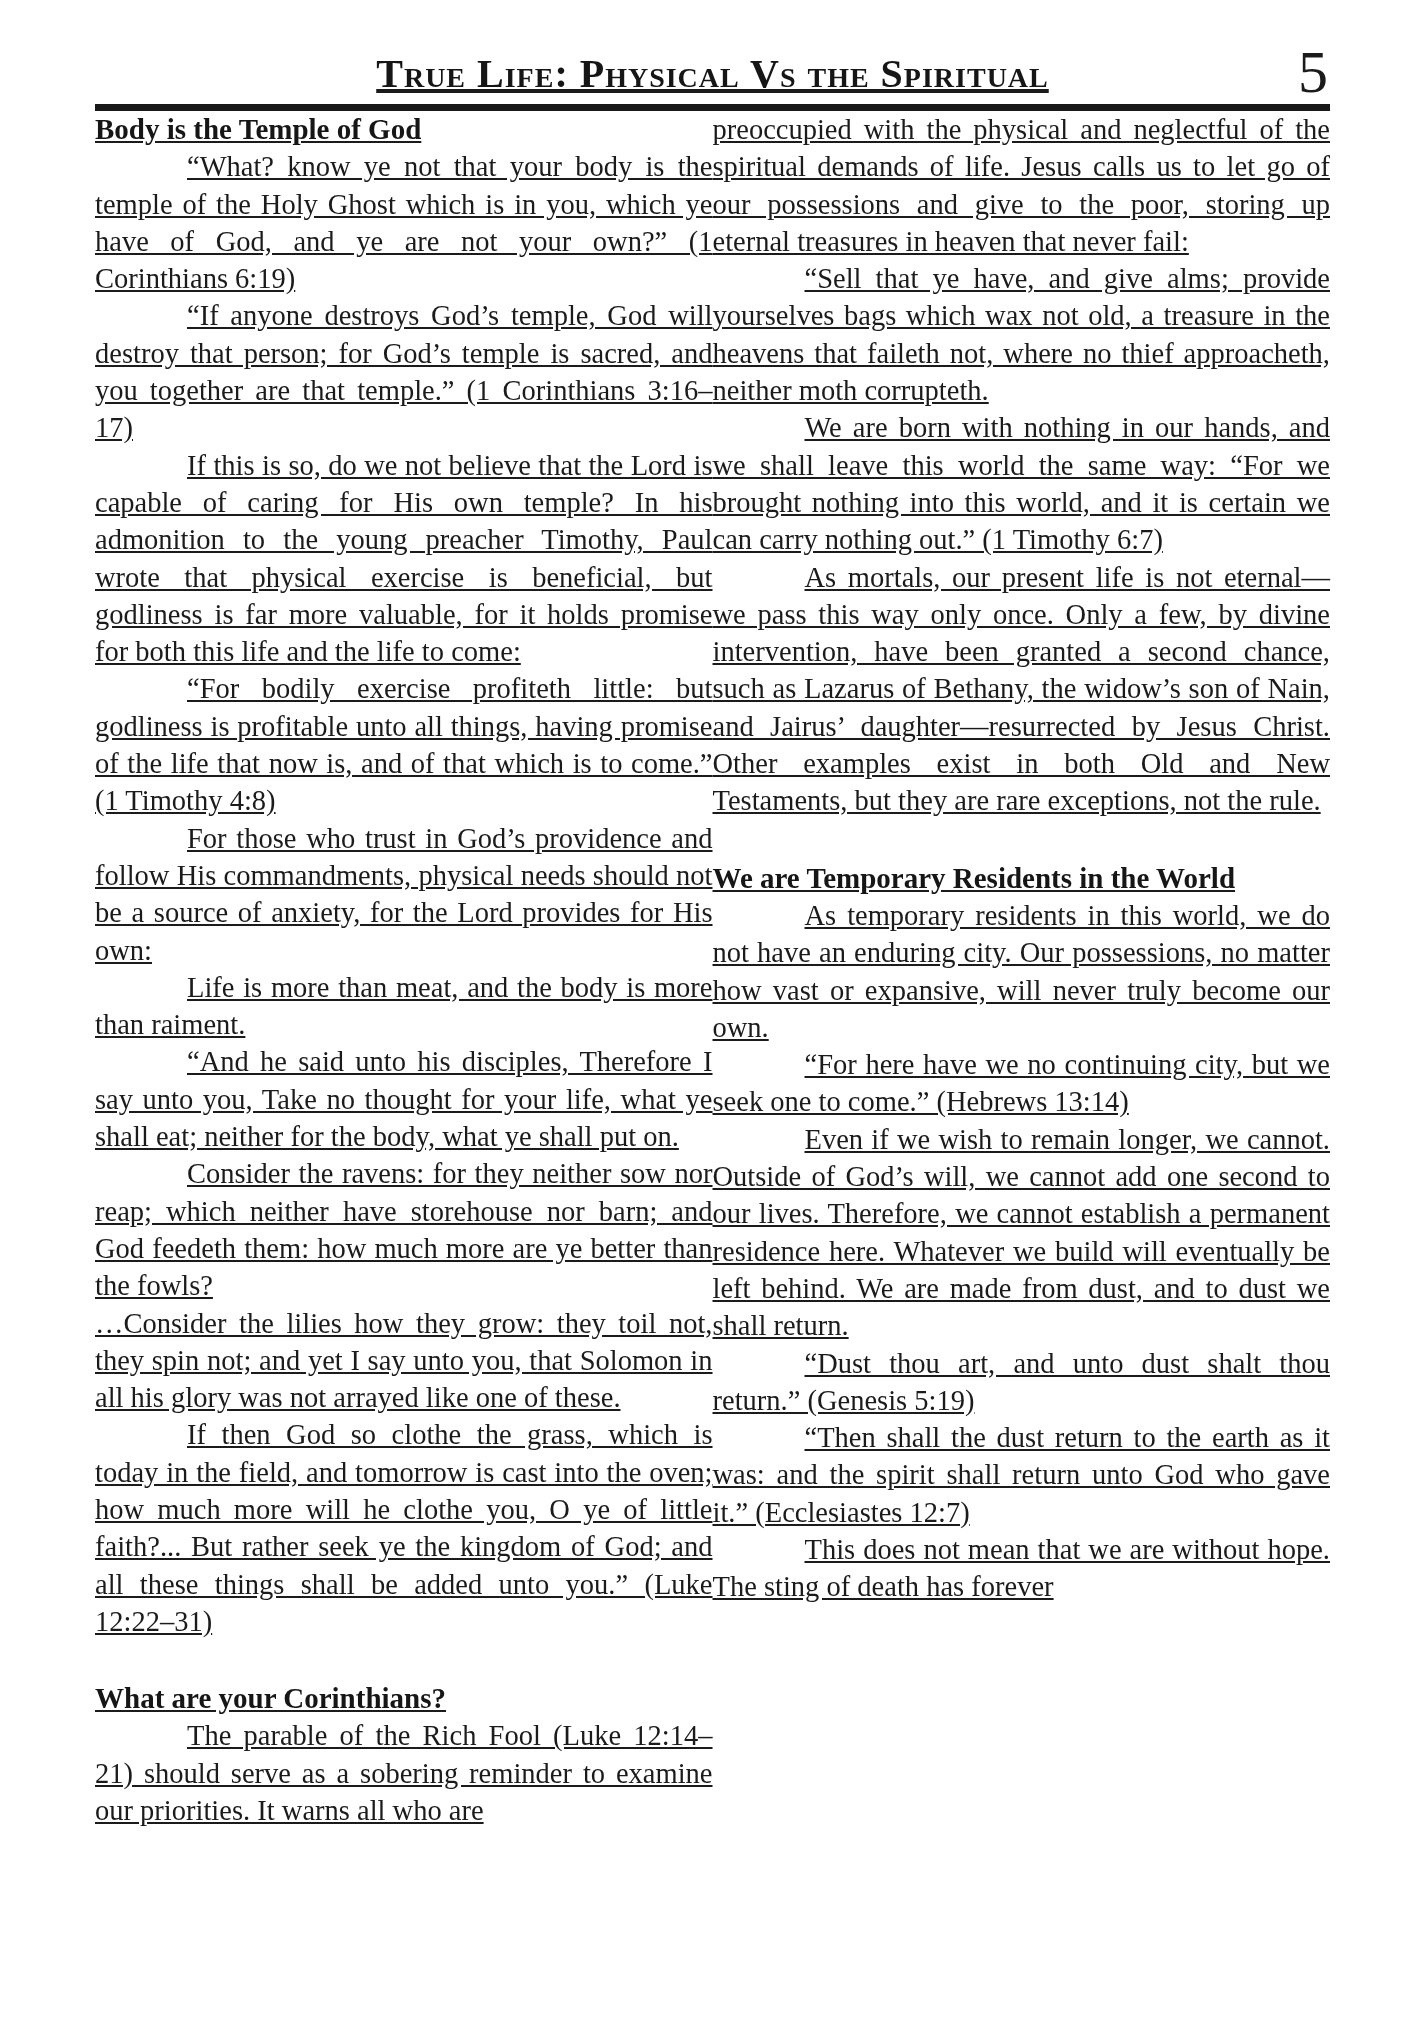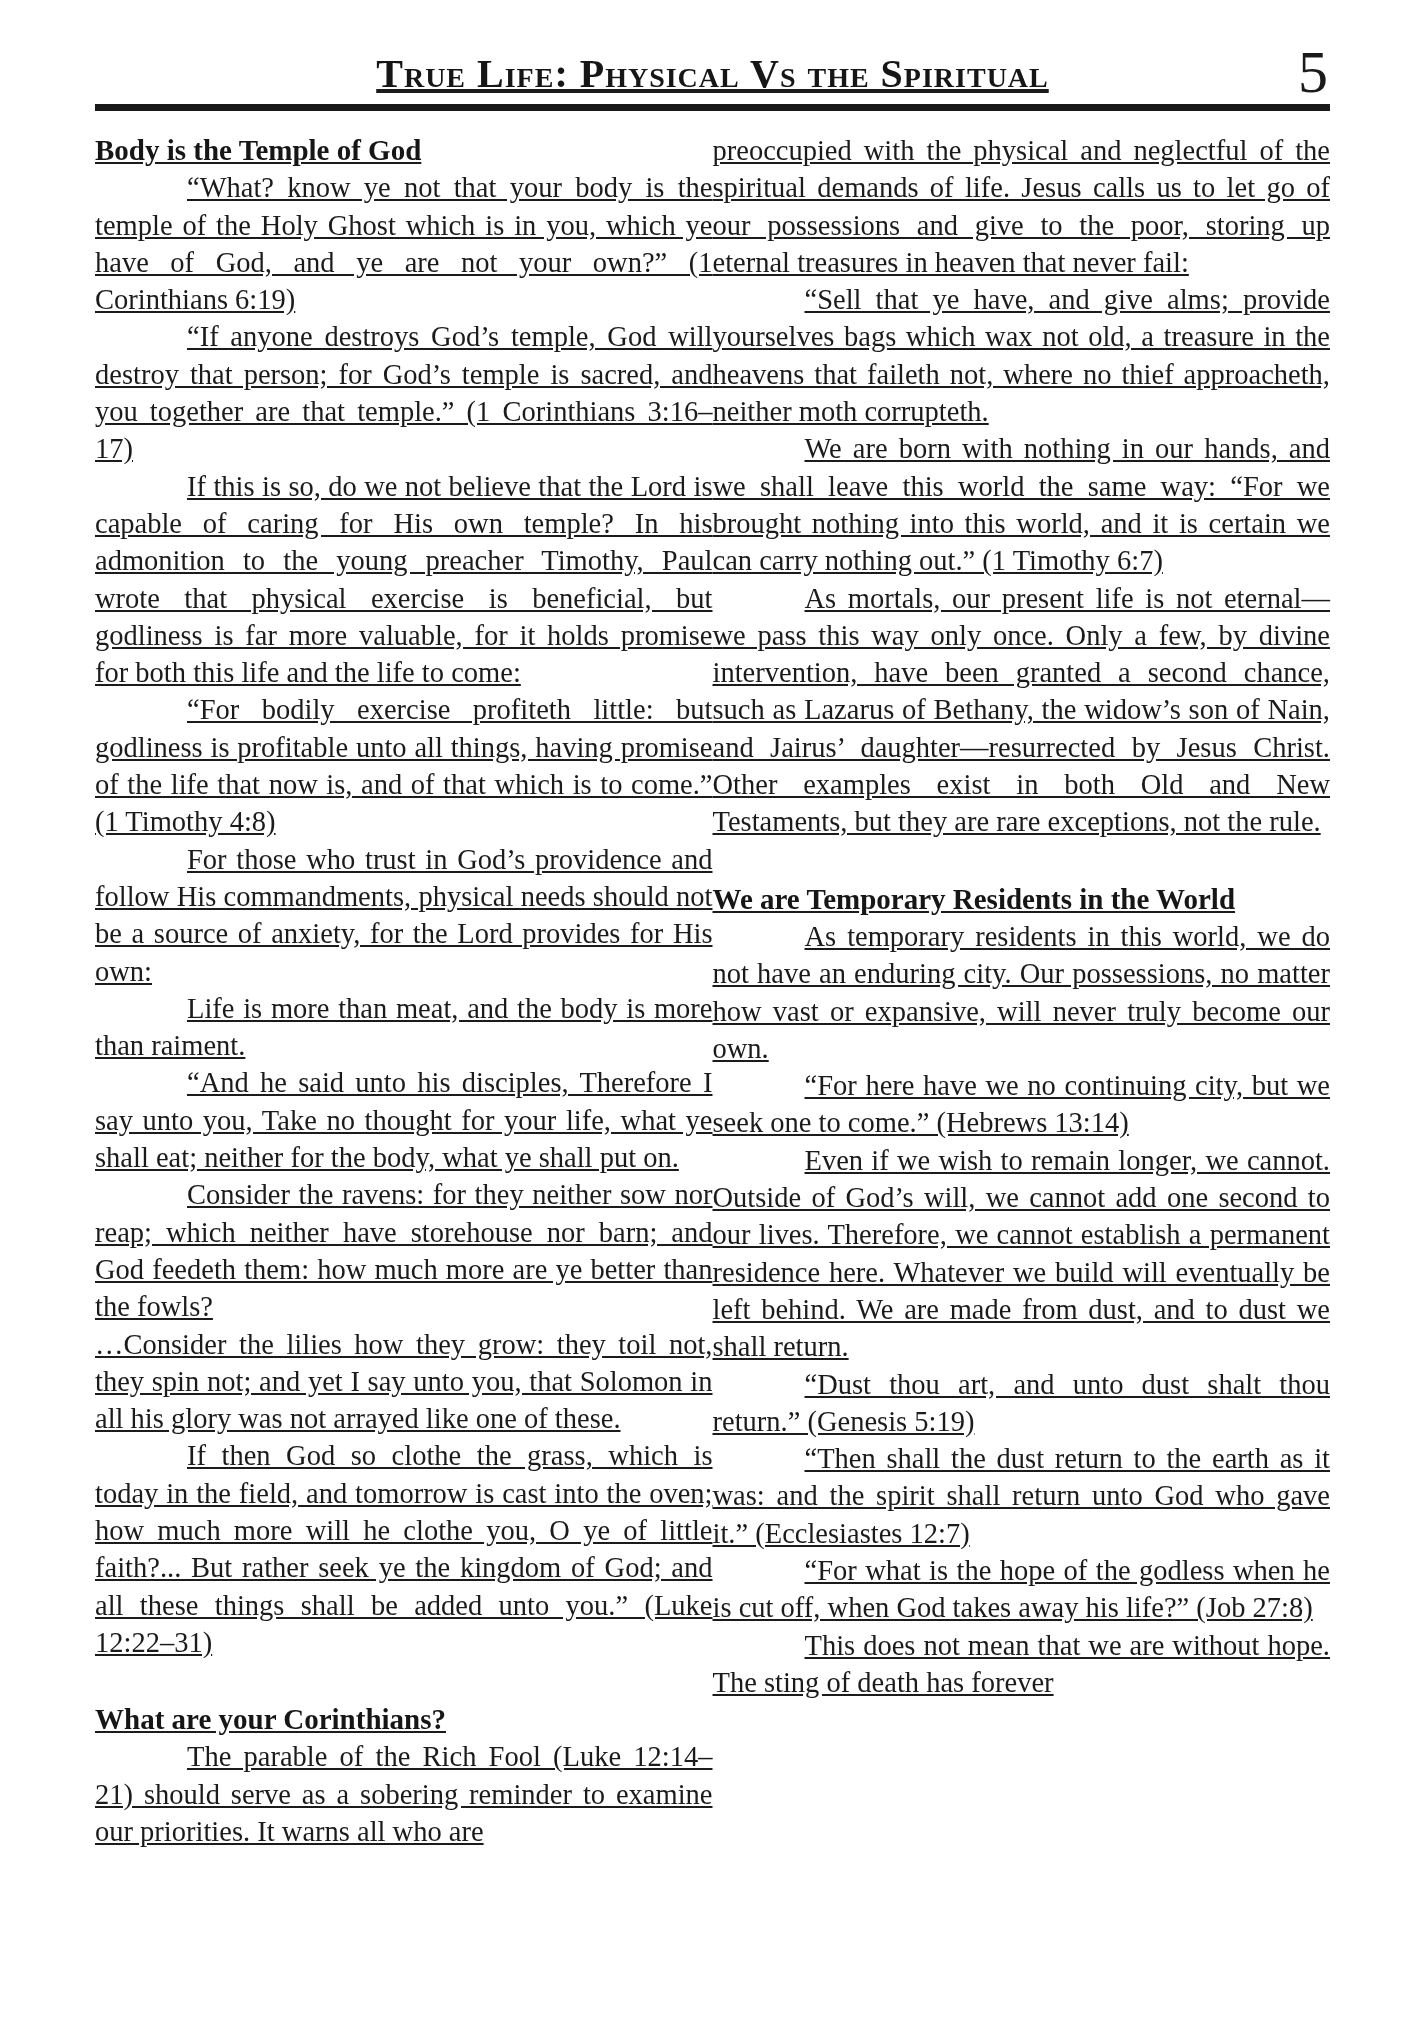--- a/index.html
+++ b/index.html
@@ -41,21 +41,20 @@
     position: absolute;
     right: 2px;
     bottom: 2px;
     font-size: 60px;
     line-height: 1;
     font-weight: 400;
     color: #1b1b1b;
   }
   .columns {
     display: flex;
-    margin-top: 21px;
   }
   .col {
     flex: 1 1 0;
     min-width: 0;
   }
   .para {
     margin: 0;
     font-size: 28.5px;
     line-height: 37.3px;
     text-align: justify;
@@ -105,17 +104,16 @@
         <p class="para">preoccupied with the physical and neglectful of the spiritual demands of life. Jesus calls us to let go of our possessions and give to the poor, storing up eternal treasures in heaven that never fail:</p>
         <p class="para indent">“Sell that ye have, and give alms; provide yourselves bags which wax not old, a treasure in the heavens that faileth not, where no thief approacheth, neither moth corrupteth.</p>
         <p class="para indent">We are born with nothing in our hands, and we shall leave this world the same way: “For we brought nothing into this world, and it is certain we can carry nothing out.” (1 Timothy 6:7)</p>
         <p class="para indent">As mortals, our present life is not eternal—we pass this way only once. Only a few, by divine intervention, have been granted a second chance, such as Lazarus of Bethany, the widow’s son of Nain, and Jairus’ daughter—resurrected by Jesus Christ. Other examples exist in both Old and New Testaments, but they are rare exceptions, not the rule.</p>
         <h2 class="heading space-before">We are Temporary Residents in the World</h2>
         <p class="para indent">As temporary residents in this world, we do not have an enduring city. Our possessions, no matter how vast or expansive, will never truly become our own.</p>
         <p class="para indent">“For here have we no continuing city, but we seek one to come.” (Hebrews 13:14)</p>
         <p class="para indent">Even if we wish to remain longer, we cannot. Outside of God’s will, we cannot add one second to our lives. Therefore, we cannot establish a permanent residence here. Whatever we build will eventually be left behind. We are made from dust, and to dust we shall return.</p>
         <p class="para indent">“Dust thou art, and unto dust shalt thou return.” (Genesis 5:19)</p>
         <p class="para indent">“Then shall the dust return to the earth as it was: and the spirit shall return unto God who gave it.” (Ecclesiastes 12:7)</p>
-        <p class="para indent">“For what is the hope of the godless when he is cut off, when God takes away his life?” (Job 27:8)</p>
         <p class="para indent">This does not mean that we are without hope. The sting of death has forever</p>
       </div>
   </div>
 </div>
 
 </body></html>

